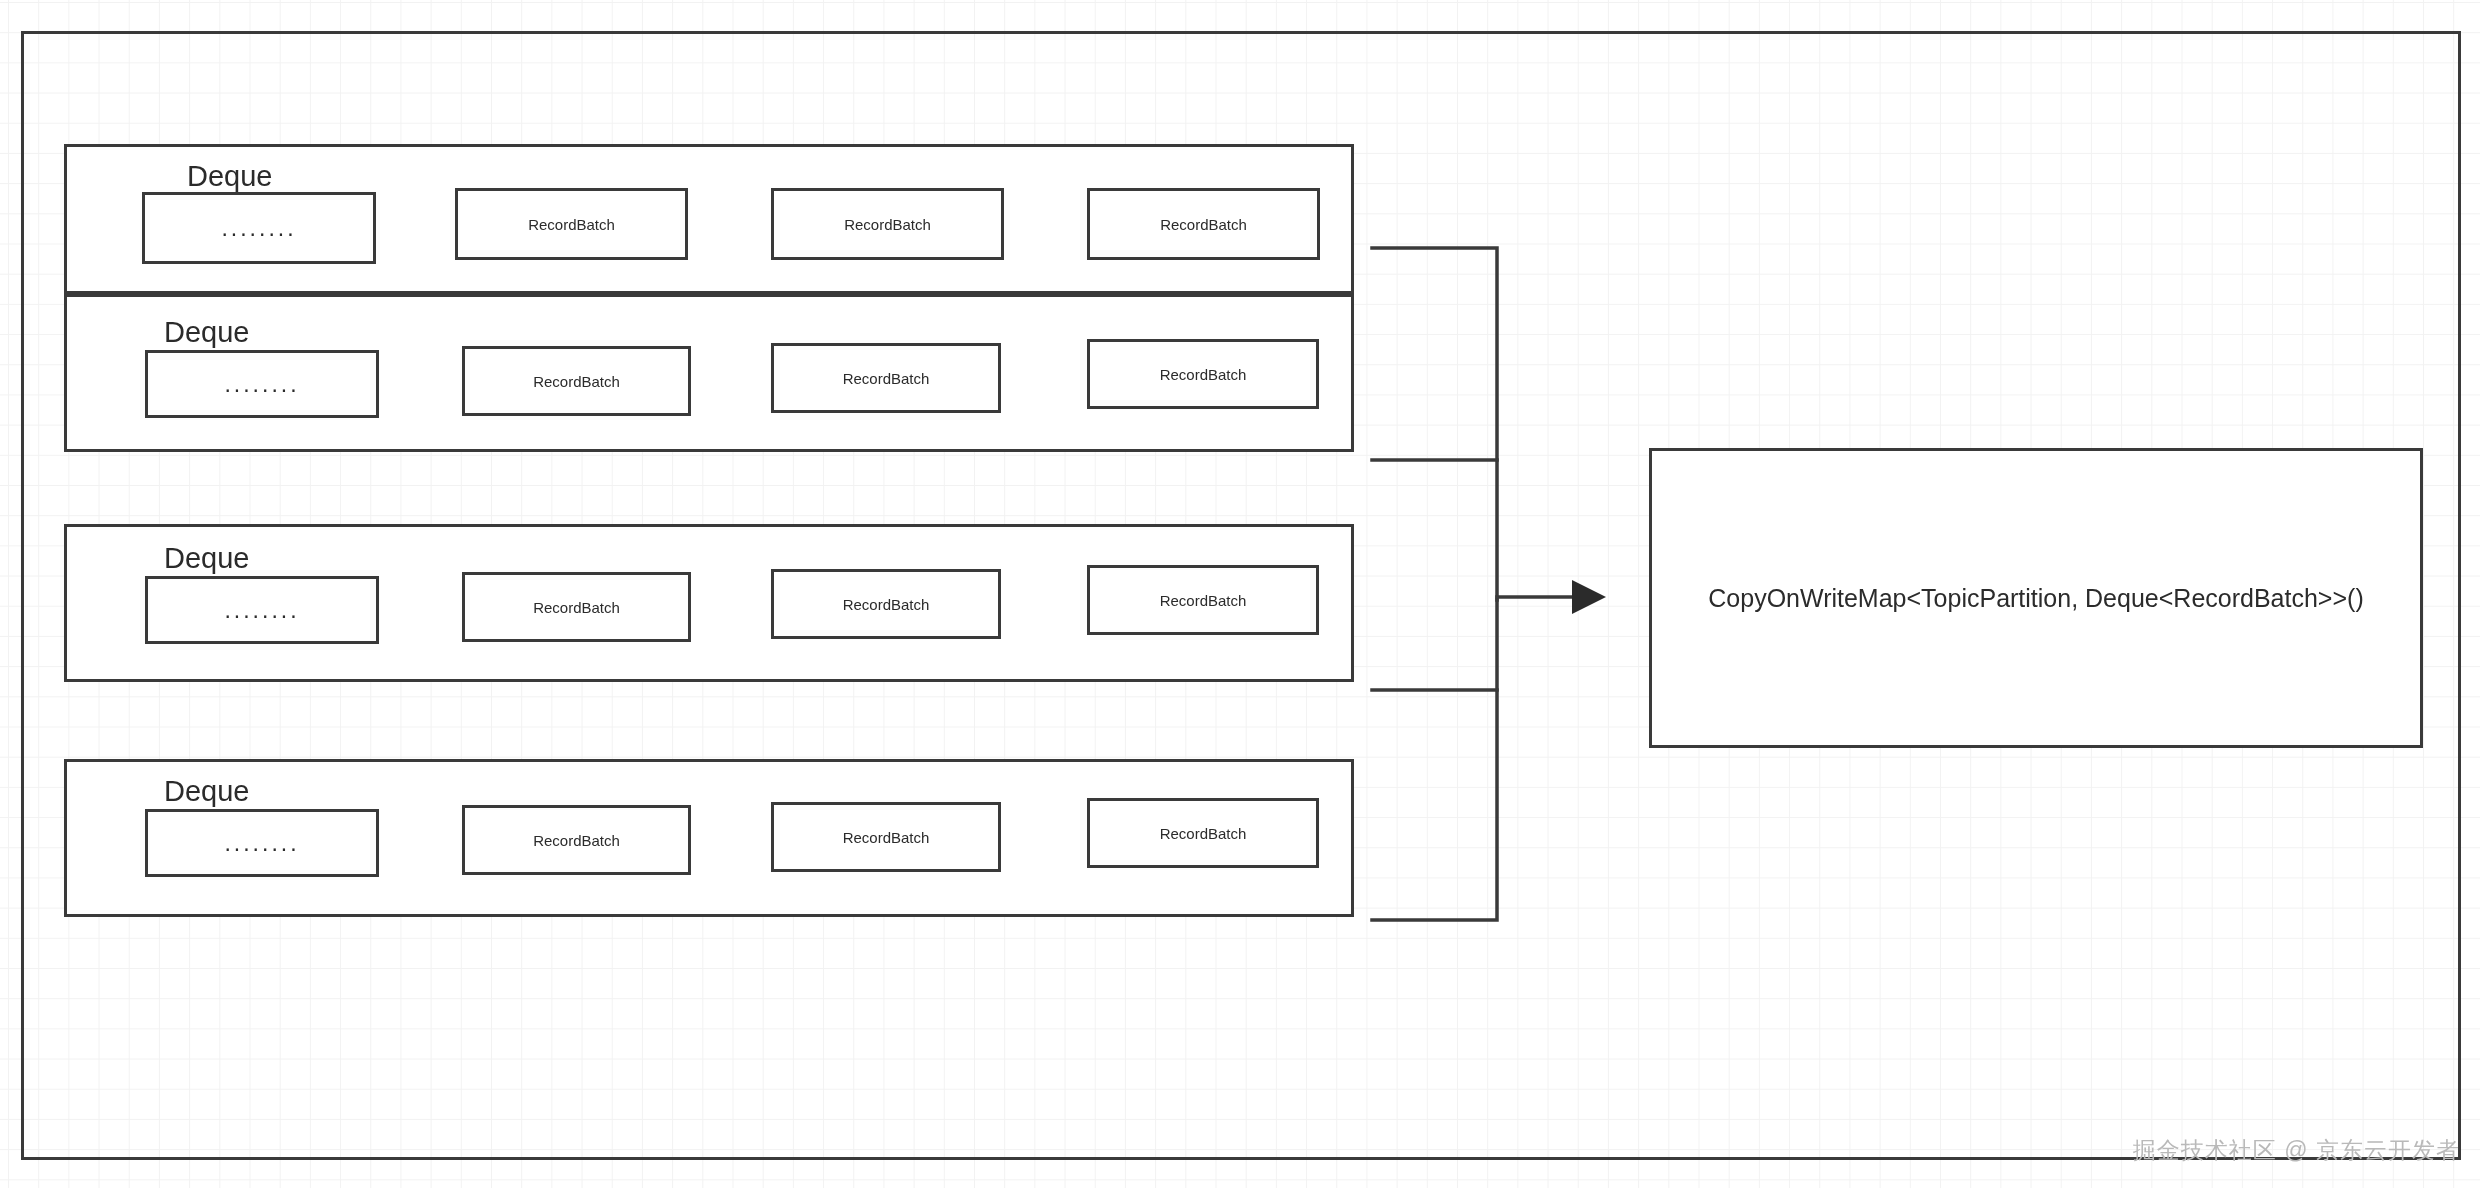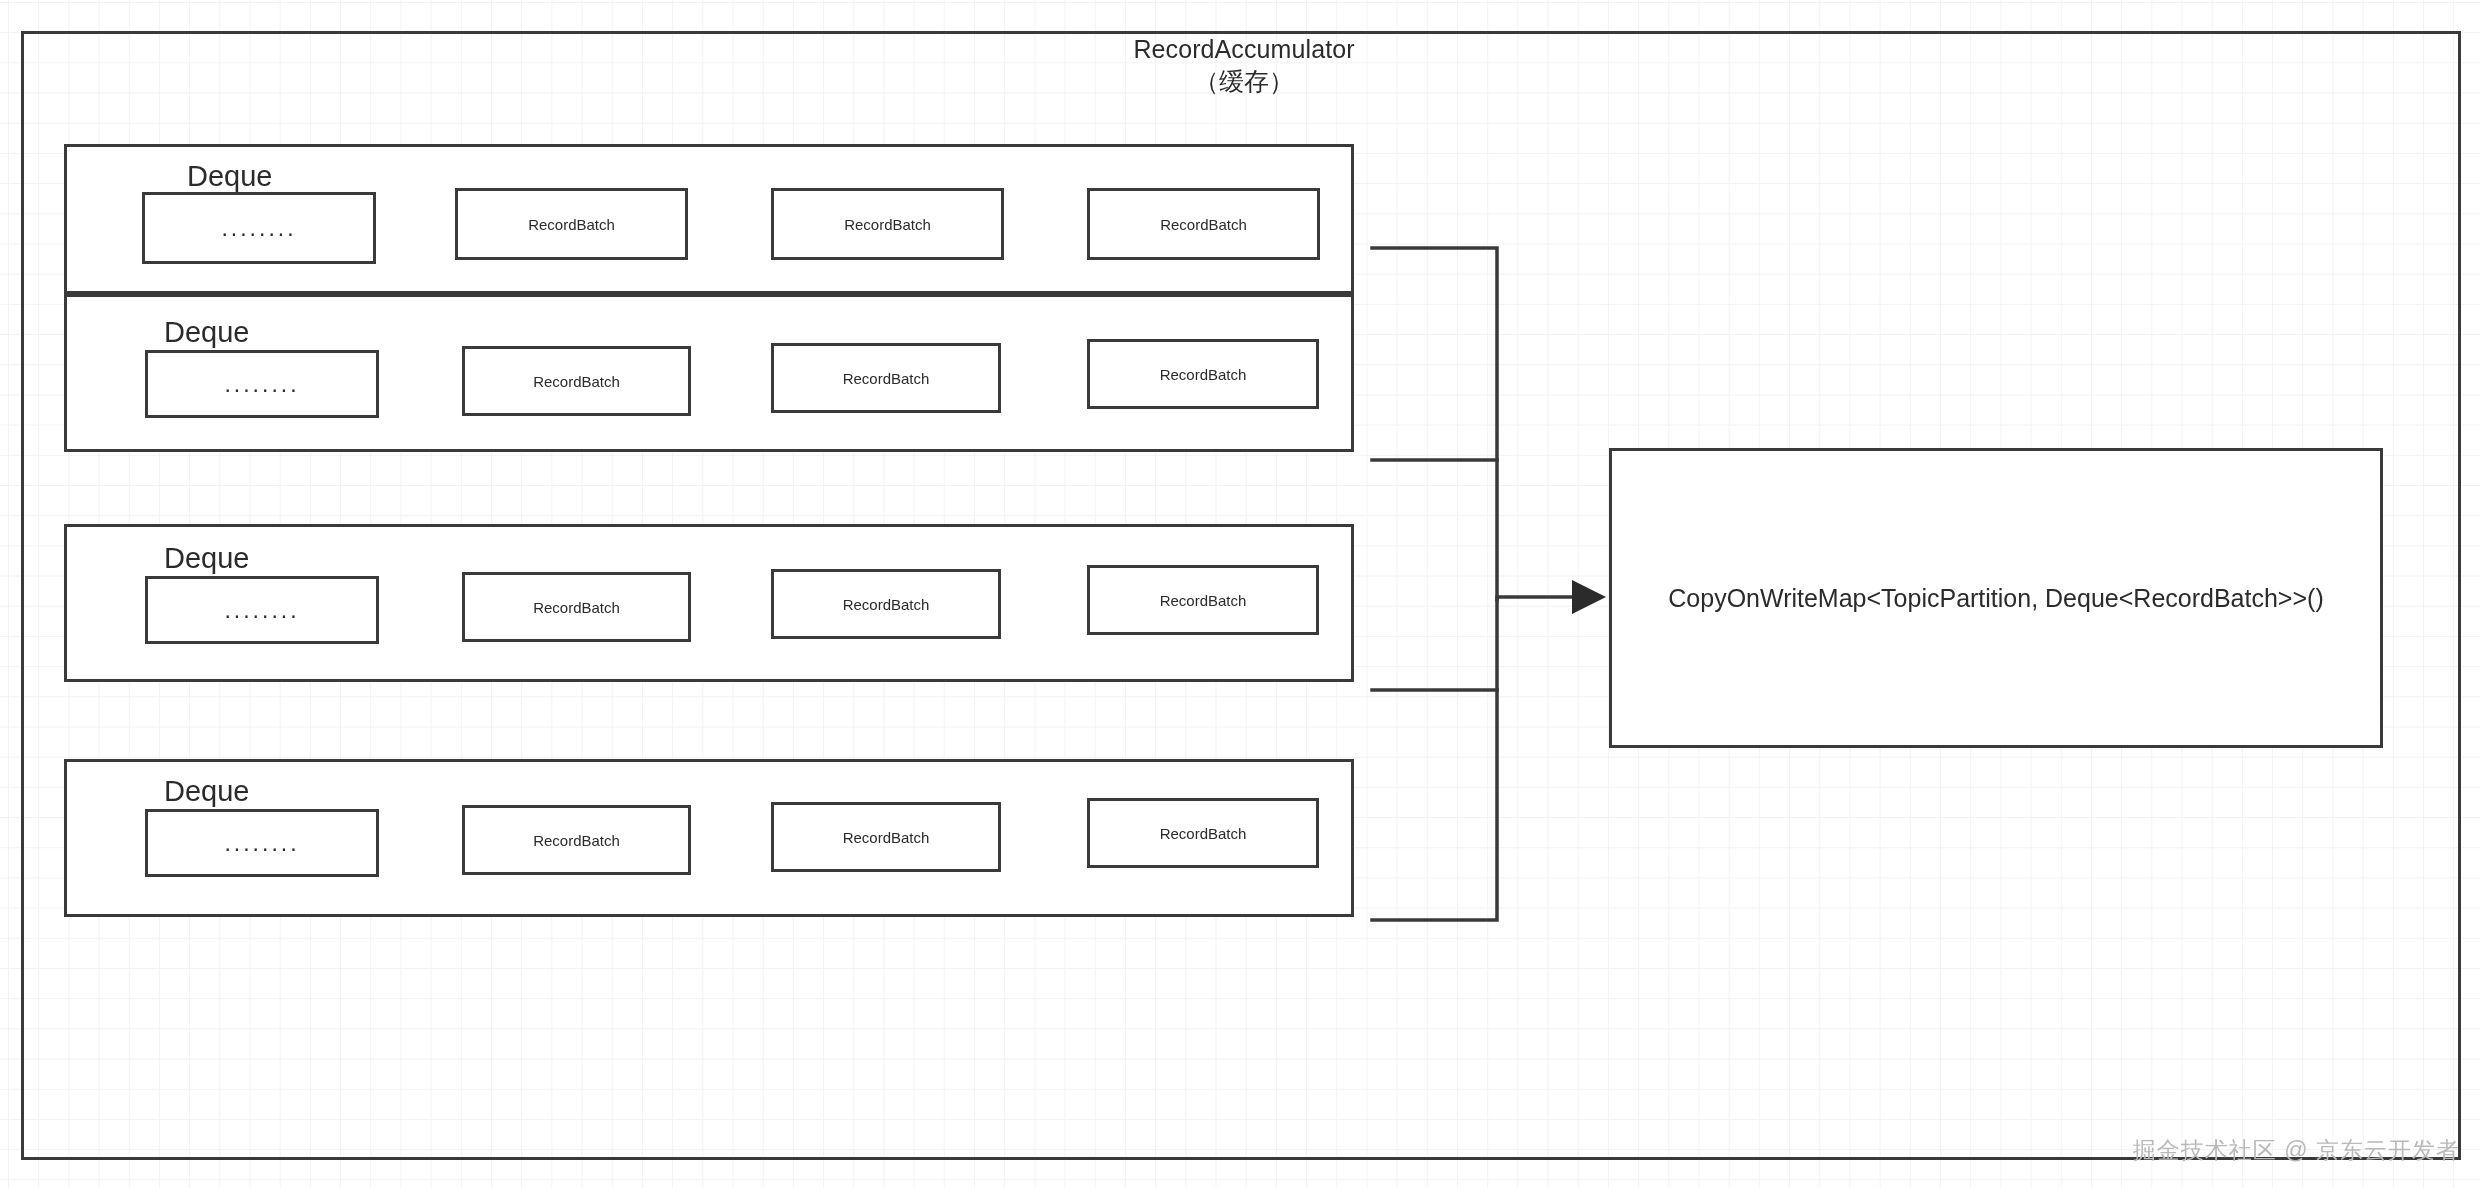--- a/index.html
+++ b/index.html
@@ -24,20 +24,21 @@
 
   
   .box {
     position: absolute;
     box-sizing: border-box;
     background: #ffffff;
     border: 3px solid #3a3a3a;
     display: flex;
     align-items: center;
     justify-content: center;
+    margin-left: 40px;
   }
   .box-plain {
     position: absolute;
     box-sizing: border-box;
     background: transparent;
     border: 3px solid #3a3a3a;
   }
 
   
   #outer-frame {
@@ -132,24 +133,20 @@
     letter-spacing: 1px;
   }
 </style>
 </head>
 <body>
 
 <div id="canvas">
 
   <div class="box-plain" id="outer-frame">
 
-    <div class="title-block">
-      <div class="title-line1">RecordAccumulator</div>
-      <div class="title-line2">（缓存）</div>
-    </div>
 
     <div class="deque-row" style="left:40px; top:110px; width:1290px; height:150px;">
       <div class="deque-label" style="left:120px; top:13px;">Deque</div>
       <div class="cell dots" style="left:75px; top:45px; width:234px; height:72px;">........</div>
       <div class="cell" style="left:388px; top:41px; width:233px; height:72px;">RecordBatch</div>
       <div class="cell" style="left:704px; top:41px; width:233px; height:72px;">RecordBatch</div>
       <div class="cell" style="left:1020px; top:41px; width:233px; height:72px;">RecordBatch</div>
     </div>
 
     <div class="deque-row" style="left:40px; top:260px; width:1290px; height:158px;">

